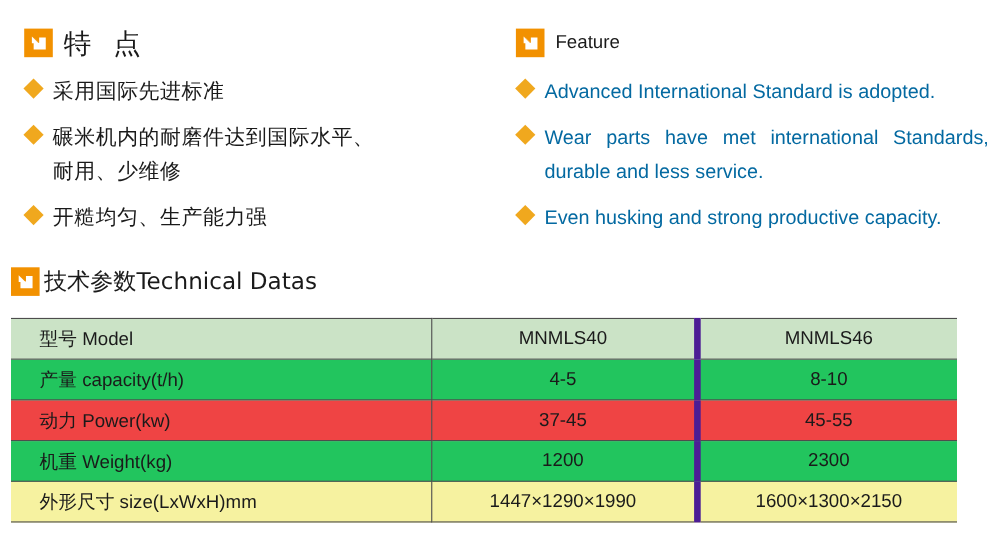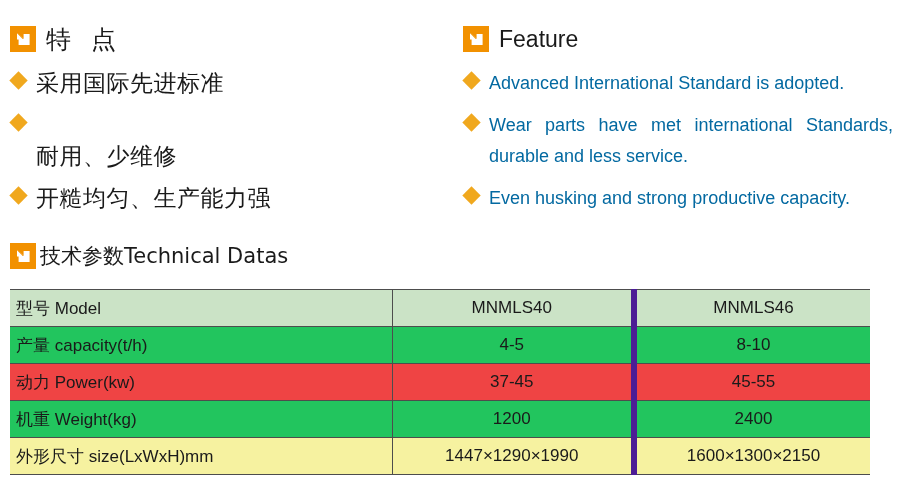--- a/index.html
+++ b/index.html
@@ -24,21 +24,21 @@
     display: inline-block;
     vertical-align: middle;
     position: relative;
     flex: 0 0 auto;
   }
   .arrow-badge svg { display: block; }
 
   
   .features {
     display: flex;
-    padding: 22px 0 0 0;
+    padding: 22px 0 0 12px;
   }
   .col {
     box-sizing: border-box;
   }
   .col-cn { width: 455px; padding-left: 10px; }
   .col-en { width: 445px; padding-left: 8px; }
 
   .sec-head {
     display: flex;
     align-items: center;
@@ -46,21 +46,21 @@
     height: 34px;
   }
   .sec-head .title-cn {
     font-size: 25px;
     letter-spacing: 6px;
     color: #1a1a1a;
     font-family: "DejaVu Sans", sans-serif;
     font-weight: 400;
   }
   .sec-head .title-en {
-    font-size: 23px;
+    font-size: 17px;
     color: #1a1a1a;
     font-family: "Liberation Sans", sans-serif;
     font-weight: 400;
   }
 
   ul.bullets {
     list-style: none;
     margin: 12px 0 0 0;
     padding: 0;
   }
@@ -72,21 +72,21 @@
   .diamond {
     width: 13px;
     height: 13px;
     background: #f0a81e;
     transform: rotate(45deg);
     flex: 0 0 auto;
     margin: 6px 11px 0 2px;
   }
   .bullet-text-cn {
     font-family: "DejaVu Sans", sans-serif;
-    font-size: 23px;
+    font-size: 19px;
     line-height: 31px;
     color: #1a1a1a;
     letter-spacing: 0.5px;
   }
   .bullet-text-en {
     font-family: "Liberation Sans", sans-serif;
     font-size: 18px;
     line-height: 31px;
     color: #0369a1;
     text-align: justify;
@@ -130,21 +130,21 @@
     height: 36px;
     font-size: 17px;
     color: #1a1a1a;
     font-family: "Liberation Sans", sans-serif;
     border-top: 1px solid #4d4d4d;
     border-bottom: 1px solid #4d4d4d;
     padding: 0;
   }
   table.spec tr td.label {
     text-align: left;
-    padding-left: 6px;
+    padding-left: 26px;
     border-right: 1px solid #4d4d4d;
   }
   table.spec tr td.val {
     text-align: center;
   }
   table.spec tr td.val.mid {
     border-right: 6px solid #4c1d95;
   }
   td .cn {
     font-family: "DejaVu Sans", sans-serif;
@@ -180,21 +180,21 @@
     </div>
 
     <ul class="bullets">
       <li>
         <span class="diamond"></span>
         <span class="bullet-text-cn">采用国际先进标准</span>
       </li>
       <li>
         <span class="diamond"></span>
         <span class="bullet-text-cn">
-          <br>
+          <span>碾米机内的耐磨件达到国际水平、</span><br>
           <span>耐用、少维修</span>
         </span>
       </li>
       <li>
         <span class="diamond"></span>
         <span class="bullet-text-cn">开糙均匀、生产能力强</span>
       </li>
     </ul>
   </div>
 
@@ -271,21 +271,21 @@
         </td>
         <td class="val mid">37-45</td>
         <td class="val">45-55</td>
       </tr>
       <tr class="row-white">
         <td class="label">
           <span class="cn">机重</span>
           <span class="en">Weight(kg)</span>
         </td>
         <td class="val mid">1200</td>
-        <td class="val">2400</td>
+        <td class="val">2300</td>
       </tr>
       <tr class="row-yellow">
         <td class="label">
           <span class="cn">外形尺寸</span>
           <span class="en">size(LxWxH)mm</span>
         </td>
         <td class="val mid">1447×1290×1990</td>
         <td class="val">1600×1300×2150</td>
       </tr>
     </tbody>

